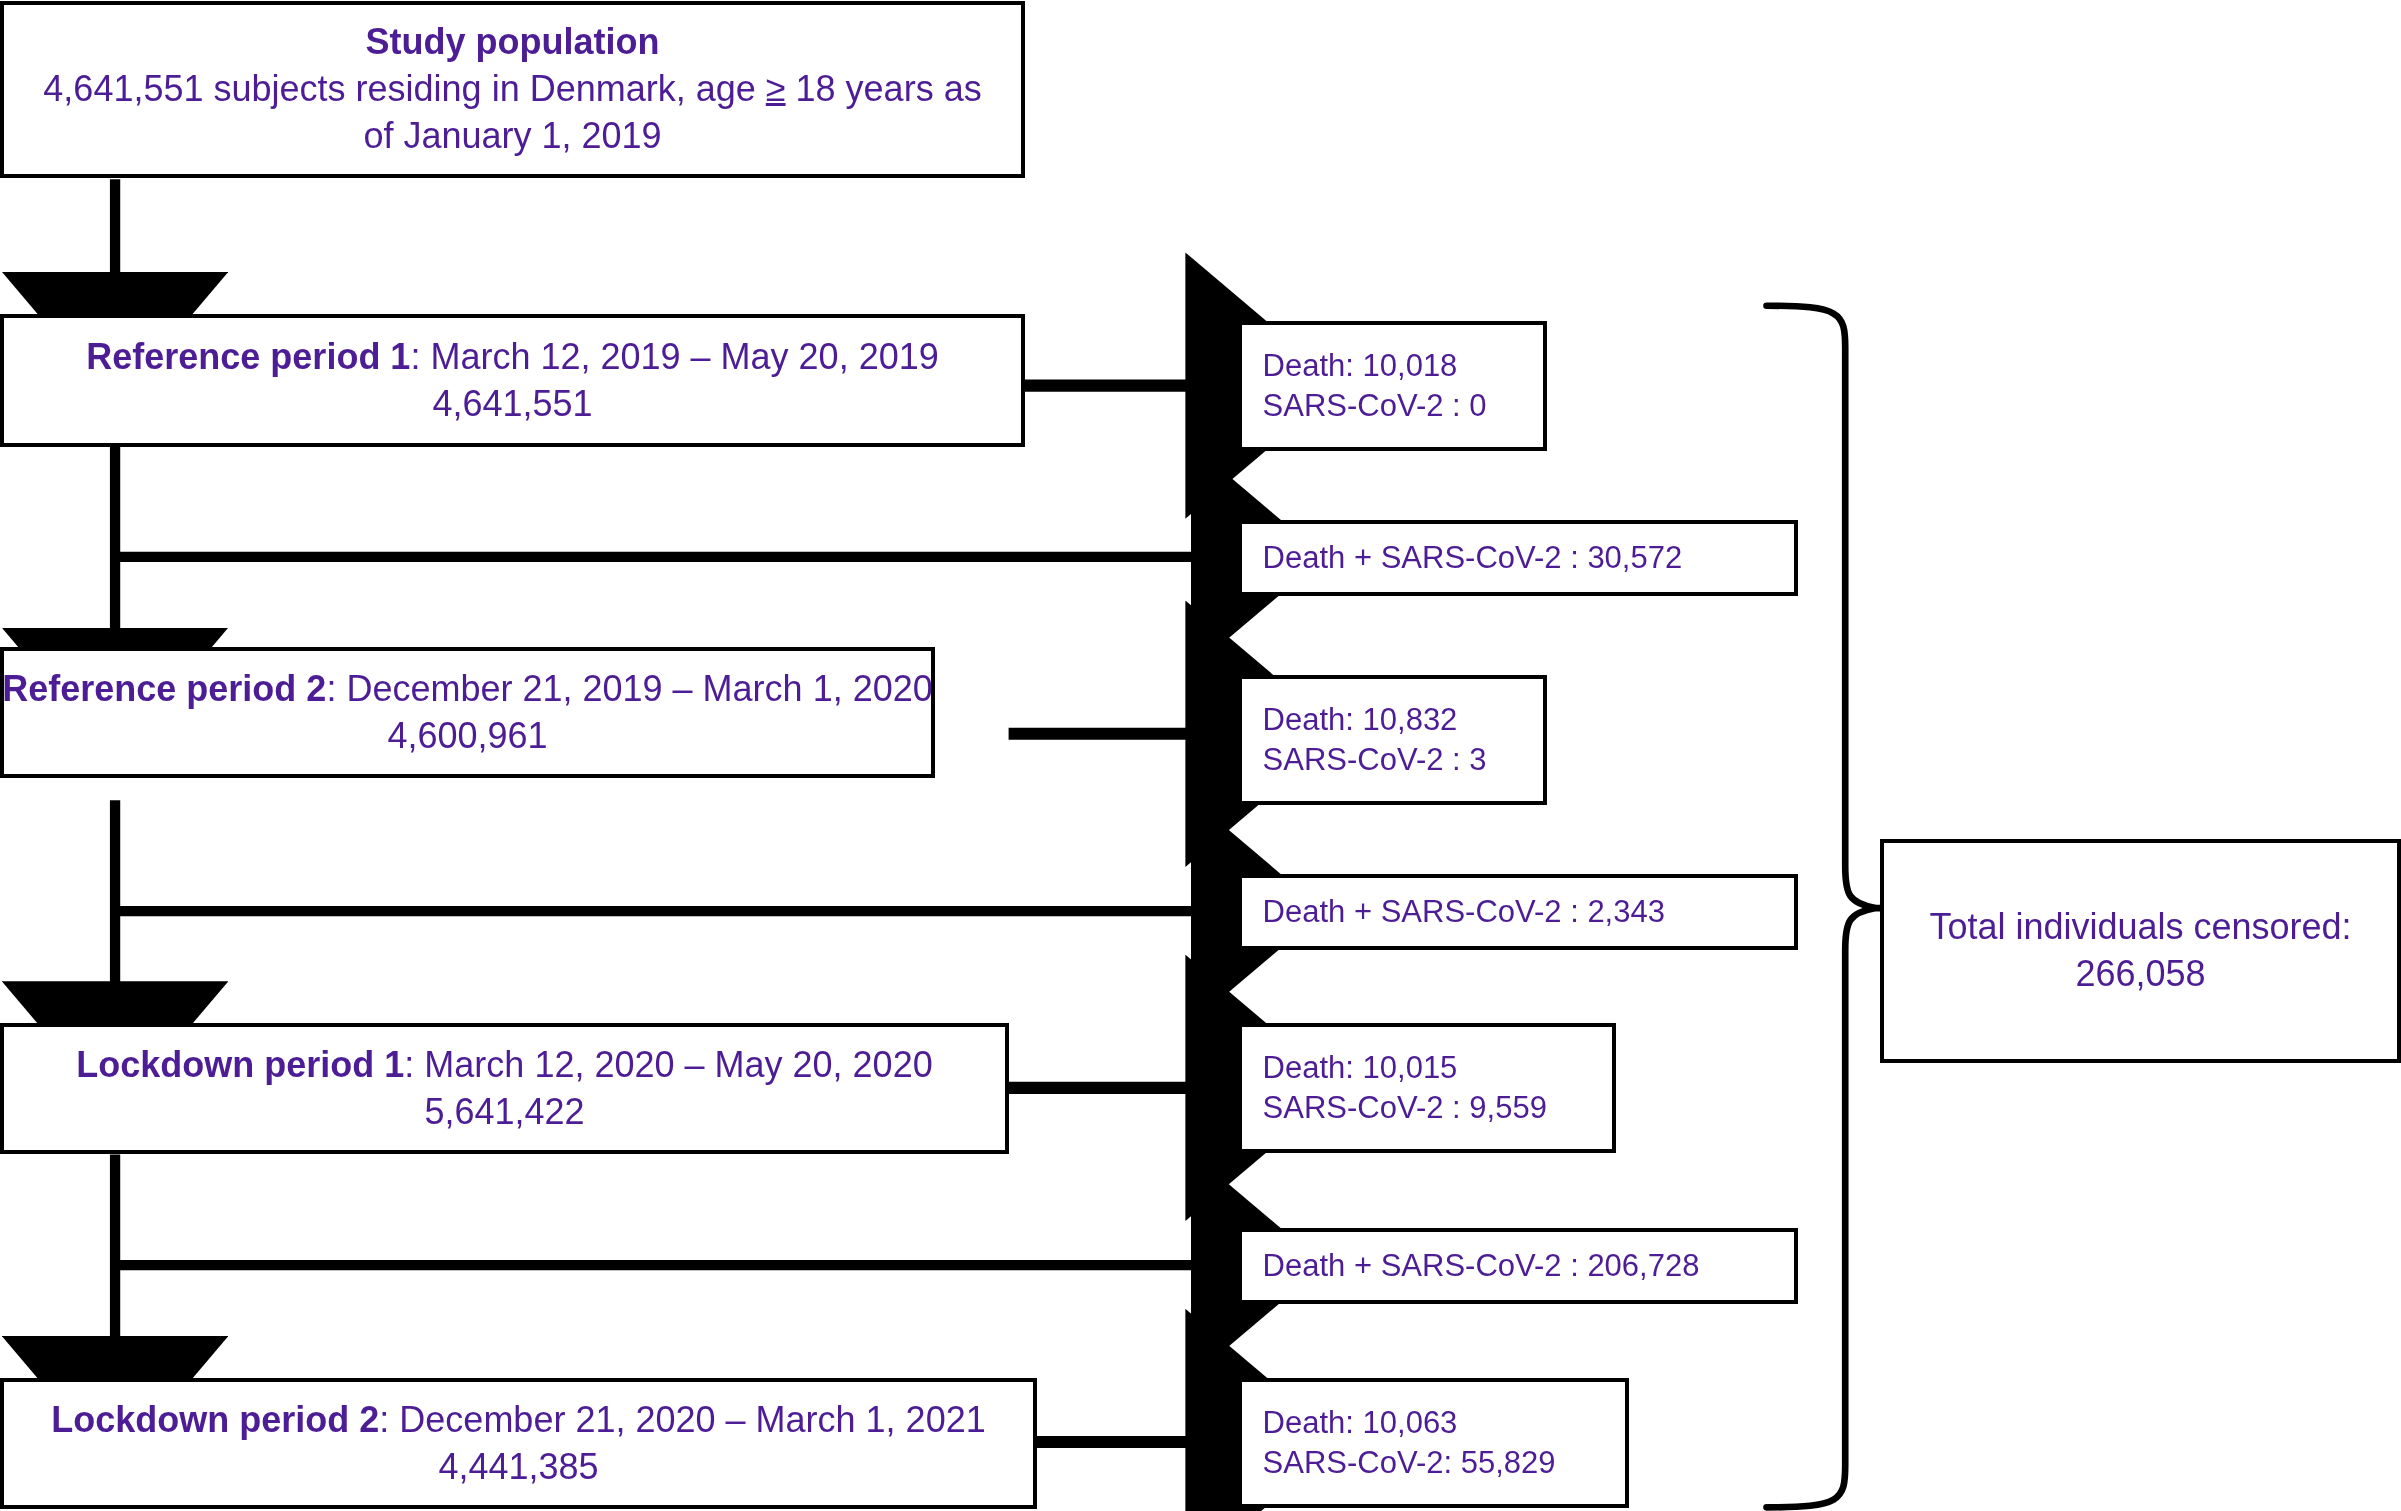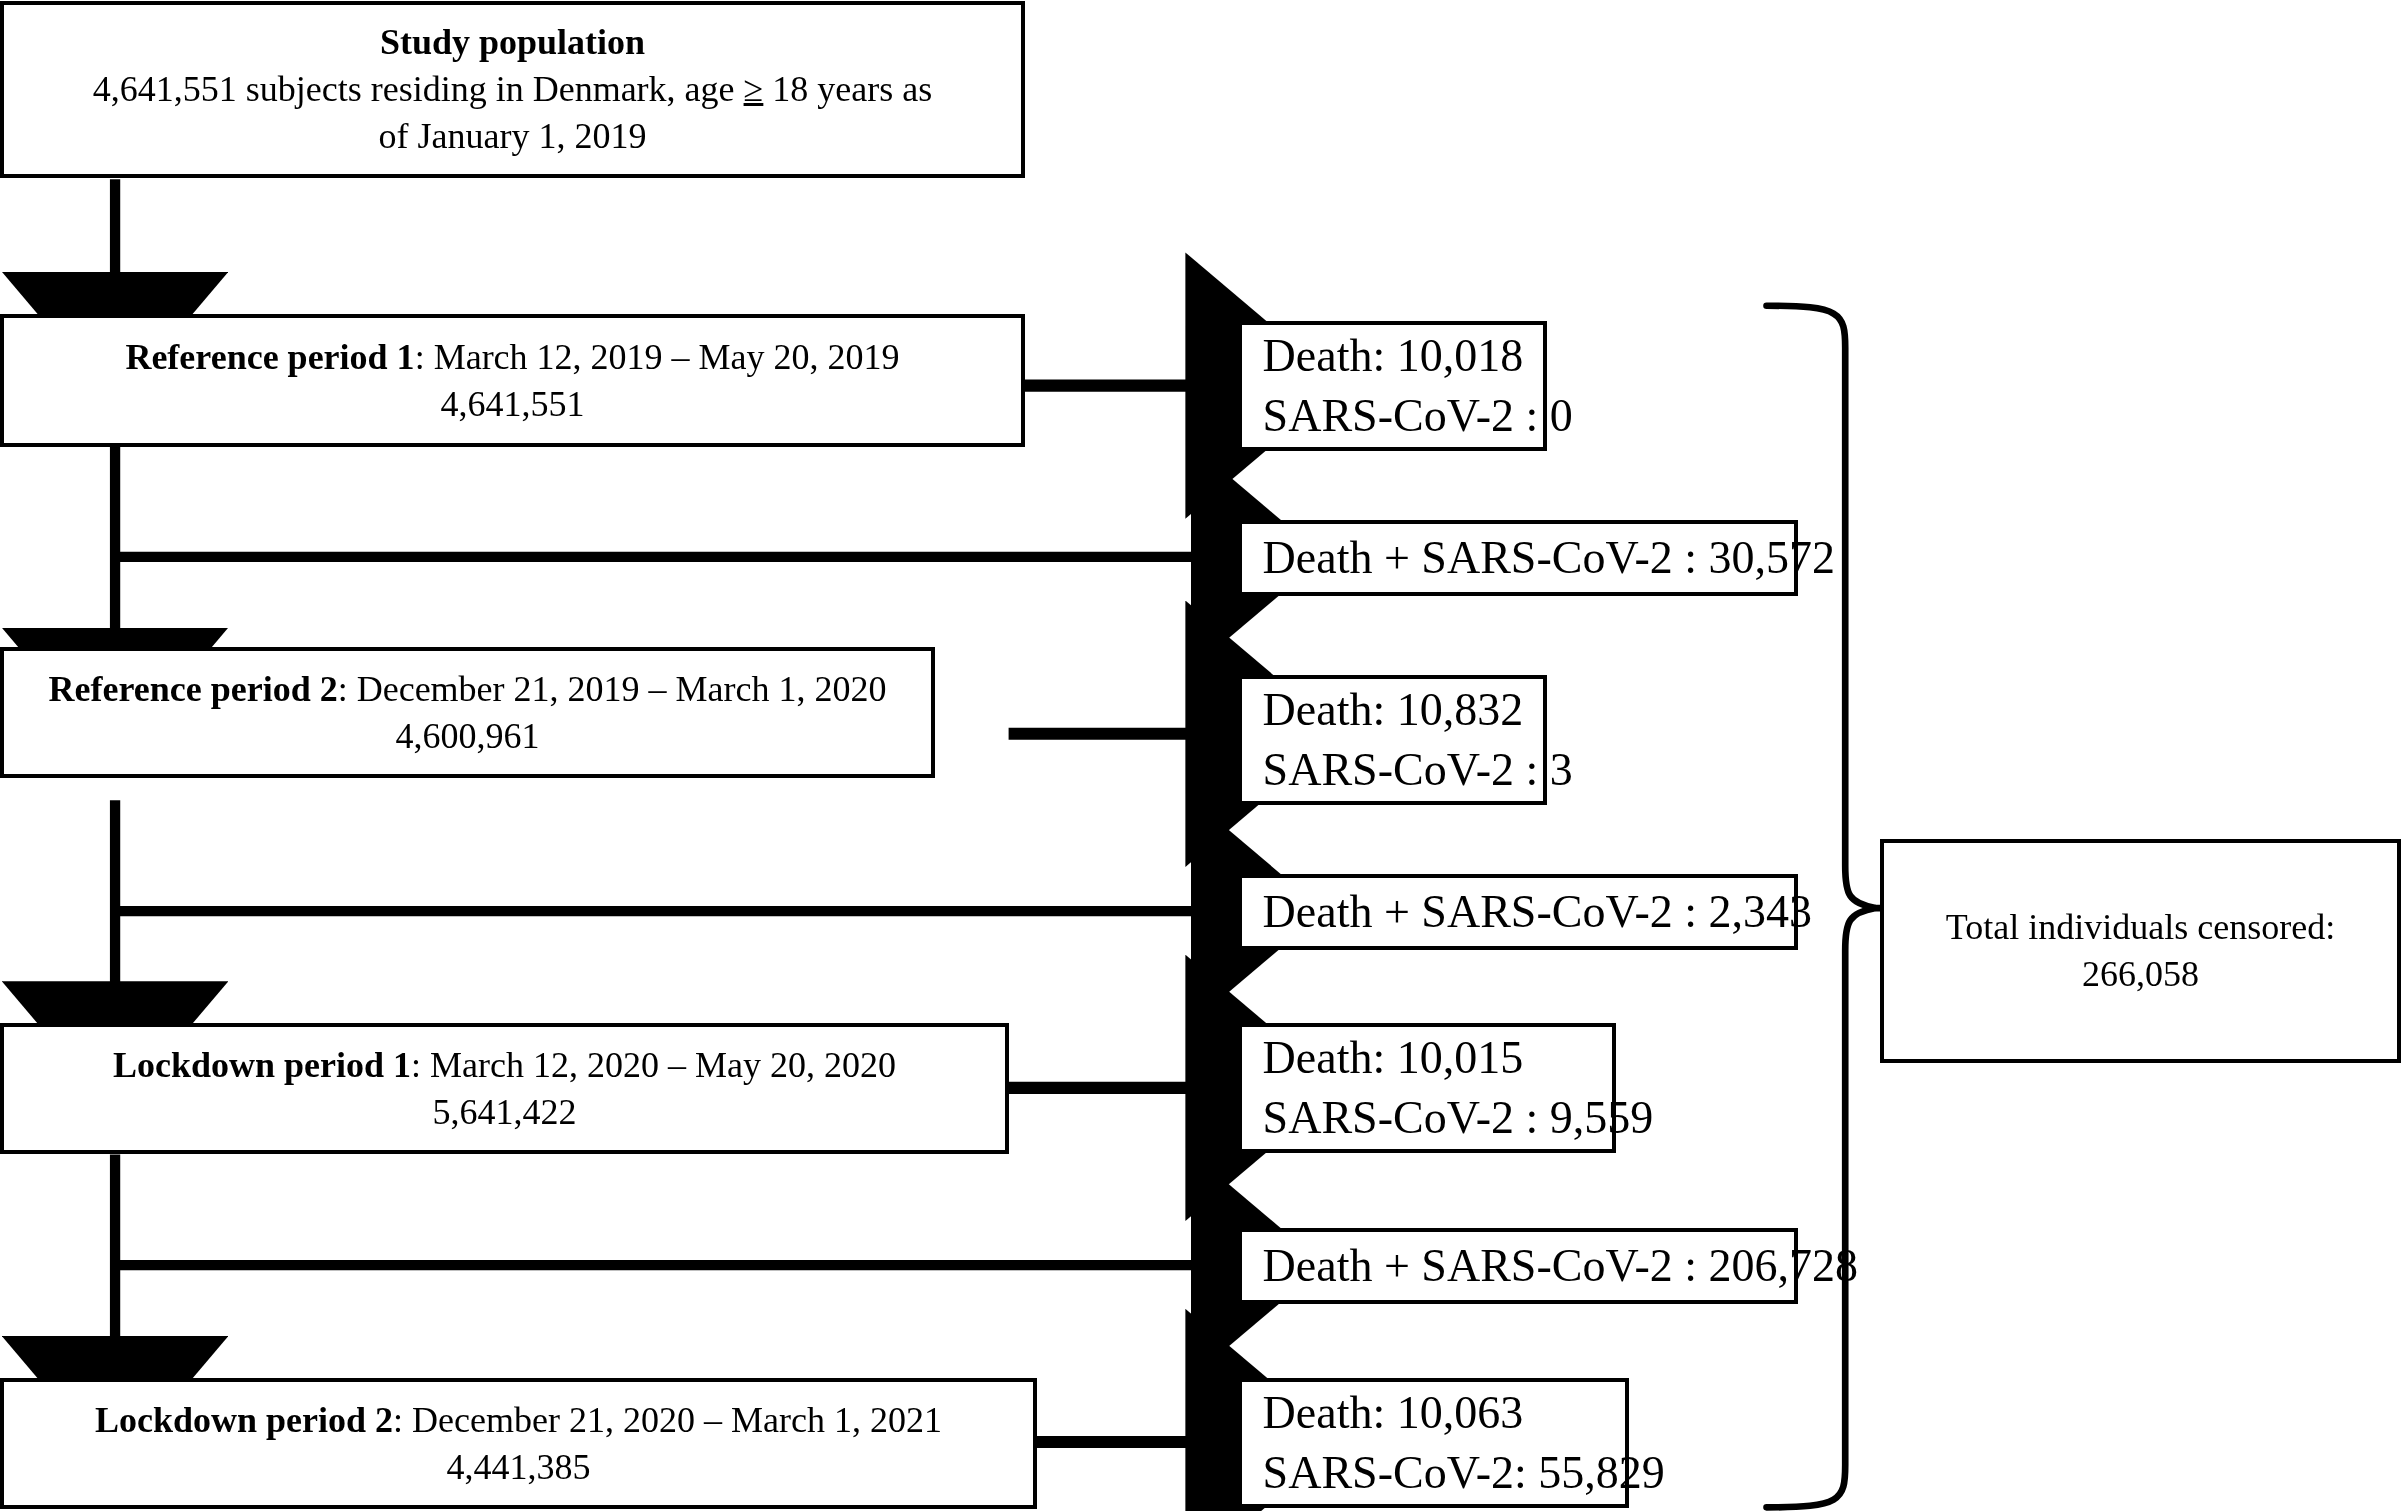--- a/index.html
+++ b/index.html
@@ -25,37 +25,37 @@
   }
   .node-box {
     position: absolute;
     box-sizing: border-box;
     border: 4.2px solid #000000;
     background: #ffffff;
     display: flex;
     flex-direction: column;
     align-items: center;
     justify-content: center;
-    color: #000000;
-    font-family: Liberation Serif, serif;
+    color: #4c1d95;
+    font-family: Liberation Sans, sans-serif;
   }
   .node-line {
     display: block;
     white-space: nowrap;
     line-height: 1.30;
   }
   
   .period-box { font-size: 36px; }
   .period-box .node-line.title-line { text-align: center; }
   .period-box .lead { font-weight: bold; }
   
   .study-box { font-size: 36px; text-align: center; padding: 0 15.7px; }
   .study-box .head { font-weight: bold; }
   
-  .outcome-box { font-size: 46px; }
+  .outcome-box { font-size: 31px; }
   .outcome-box.two-line { align-items: flex-start; padding-left: 20.6px; }
   .outcome-box.one-line { align-items: flex-start; padding-left: 20.6px; justify-content: center; }
   .censored-box { font-size: 36px; text-align: center; }
   .underline-ge { text-decoration: underline; }
 </style>
 </head>
 <body>
 
 <div id="flow-root">
 

